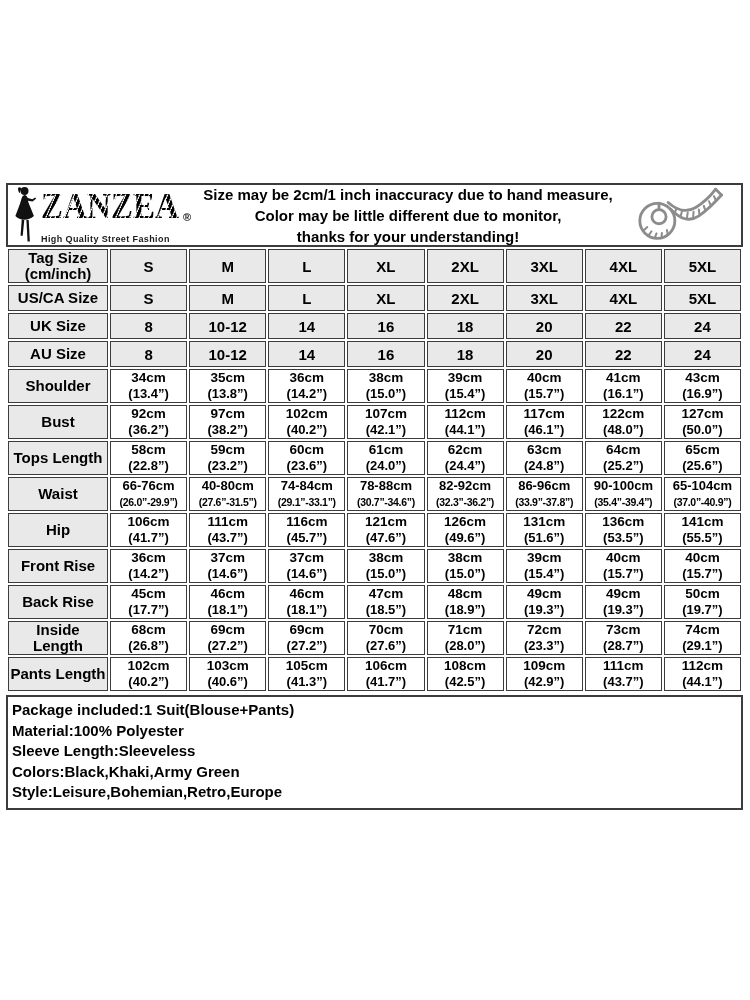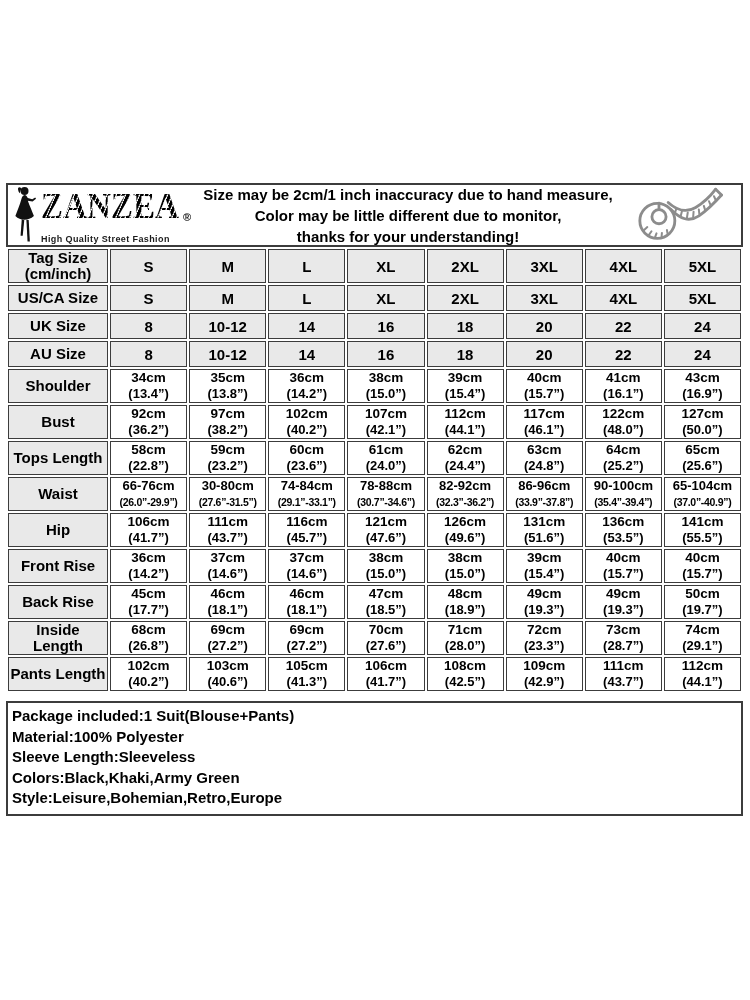--- a/index.html
+++ b/index.html
@@ -27,21 +27,21 @@
   td.label-cell{background:#e9e9e9;font-size:15px;line-height:16px;white-space:pre-line;}
   tr.size-row td{height:26px;font-size:15px;background:#e9e9e9;}
   tr.measure-row td{height:34px;}
   tr.measure-row td.label-cell{height:34px;}
   .cm-line{font-size:13.5px;line-height:16px;}
   .in-line{font-size:13px;line-height:16px;}
   tr.range .cm-line{font-size:13px;white-space:nowrap;}
   tr.range .in-line{font-size:10.5px;letter-spacing:-.3px;white-space:nowrap;}
 
   
-  .footer-box{border:2px solid #3c3c3c;margin-top:8px;padding:3px 4px 5px 4px;box-sizing:border-box;}
+  .footer-box{border:2px solid #3c3c3c;margin-top:2px;padding:3px 4px 5px 4px;box-sizing:border-box;}
   .detail-line{font-weight:700;font-size:15px;line-height:20.5px;text-align:left;}
 </style>
 </head>
 <body>
 
 <div class="sheet">
 
   <div class="header-box">
     <div class="brand">
       <svg class="figure-svg" viewBox="0 0 26 60" aria-hidden="true">
@@ -259,21 +259,21 @@
             <div class="in-line">(25.6”)</div>
           </td>
         </tr>
         <tr class="measure-row range">
           <td class="label-cell">Waist</td>
           <td class="measure-cell">
             <div class="cm-line">66-76cm</div>
             <div class="in-line">(26.0”-29.9”)</div>
           </td>
           <td class="measure-cell">
-            <div class="cm-line">30-80cm</div>
+            <div class="cm-line">40-80cm</div>
             <div class="in-line">(27.6”-31.5”)</div>
           </td>
           <td class="measure-cell">
             <div class="cm-line">74-84cm</div>
             <div class="in-line">(29.1”-33.1”)</div>
           </td>
           <td class="measure-cell">
             <div class="cm-line">78-88cm</div>
             <div class="in-line">(30.7”-34.6”)</div>
           </td>

